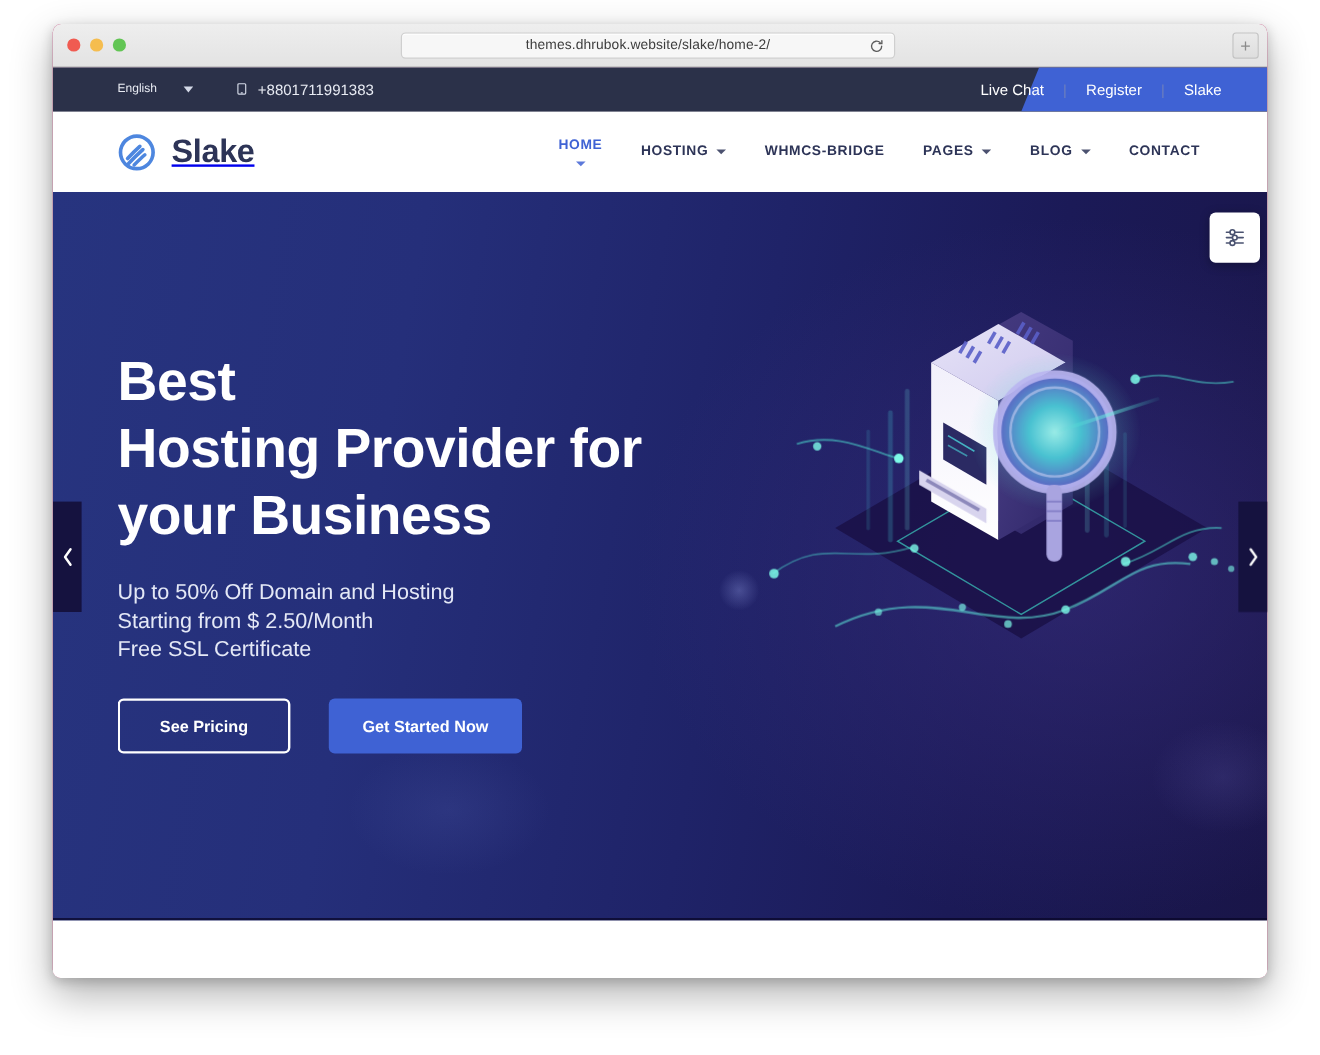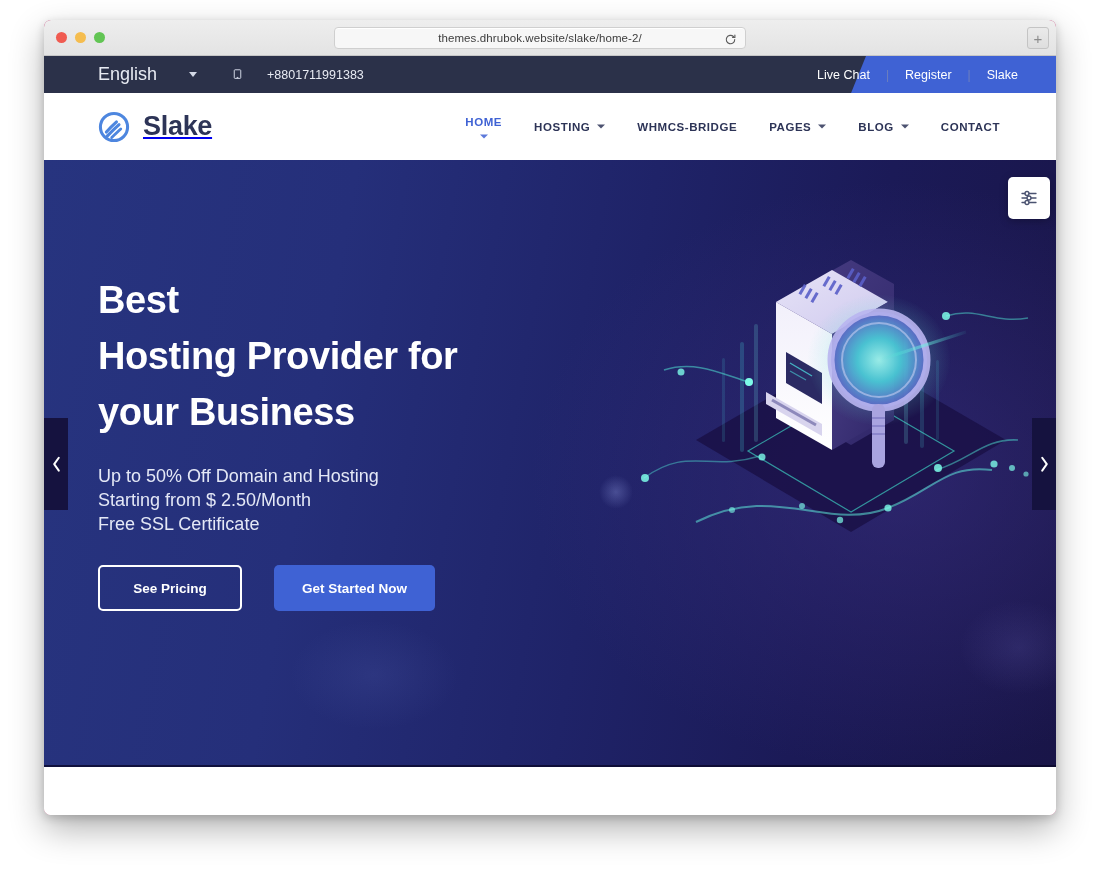--- a/index.html
+++ b/index.html
@@ -89,32 +89,32 @@
     transform: skewX(-22deg);
     transform-origin: top left;
     right: -30px;
   }
   .topbar-left {
     position: absolute;
     left: 54px; top: 0; height: 37px;
     display: flex; align-items: center; gap: 0px;
   }
   .lang-select {
-    display: flex; align-items: center; gap: 32px;
-    color: #e8ebf3; font-size: 18px;
+    display: flex; align-items: center; gap: 22px;
+    color: #e8ebf3; font-size: 10px;
   }
   .caret-down {
     width: 0; height: 0;
     border-left: 4.5px solid transparent;
     border-right: 4.5px solid transparent;
     border-top: 5px solid #d4d9e7;
     display: block;
   }
   .phone-group {
-    display: flex; align-items: flex-end; gap: 23px;
+    display: flex; align-items: flex-end; gap: 7px;
     margin-left: 34px;
     color: #e8ebf3; font-size: 12.5px;
   }
   .phone-icon { width: 13px; height: 14px; color: #d4d9e7; display:block; }
 
   .topbar-right {
     position: absolute;
     right: 22px; top: 0; height: 37px;
     display: flex; align-items: center; gap: 0;
     z-index: 3;
@@ -198,24 +198,25 @@
   }
 
   .hero-content {
     position: absolute;
     left: 54px; top: 112px;
     width: 560px;
     z-index: 3;
   }
   .hero-title {
     color: #ffffff;
-    font-size: 38px;
+    font-size: 46px;
     line-height: 56px;
     font-weight: bold;
     letter-spacing: -0.4px;
+    margin-top: 17px;
   }
   .hero-sub {
     margin-top: 24px;
   }
   .hero-sub p {
     color: #e4e8f6;
     font-size: 18px;
     line-height: 24px;
     margin-bottom: 0px;
   }

